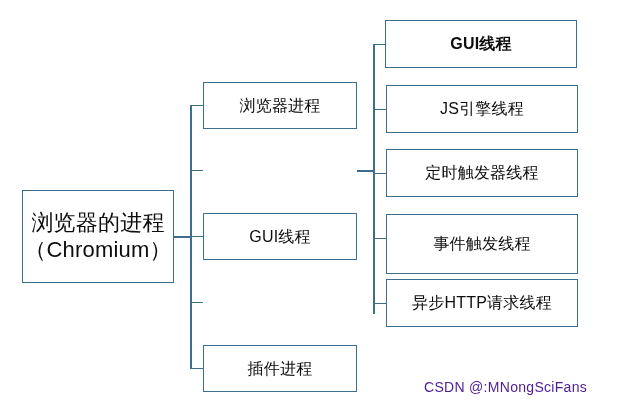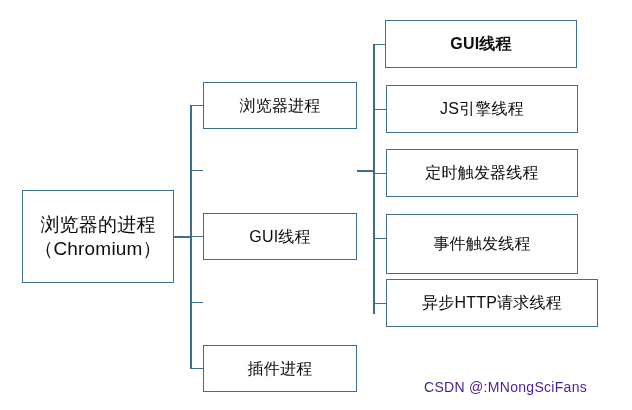--- a/index.html
+++ b/index.html
@@ -25,21 +25,21 @@
     display: flex;
     align-items: center;
     justify-content: center;
     text-align: center;
     color: #0d0d0d;
     line-height: 1.22;
     white-space: pre-line;
     letter-spacing: 0.2px;
   }
   .node.root {
-    font-size: 19px;
+    font-size: 22px;
   }
   .node.level2 {
     font-size: 16px;
   }
   .node.level3 {
     font-size: 16px;
   }
   .node.highlight {
     background: #2579bd;
     border-color: #2579bd;
@@ -115,19 +115,19 @@
   </div>
 
   <div class="node level3" style="left:386px; top:149px; width:192px; height:48px;">
     <span>定时触发器线程</span>
   </div>
 
   <div class="node level3" style="left:386px; top:214px; width:192px; height:60px;">
     <span>事件触发线程</span>
   </div>
 
-  <div class="node level3" style="left:386px; top:279px; width:212px; height:48px;">
+  <div class="node level3" style="left:386px; top:279px; width:192px; height:48px;">
     <span>异步HTTP请求线程</span>
   </div>
 
   <div class="watermark" style="left:424px; top:379px;">CSDN @:MNongSciFans</div>
 
 </div>
 
 </body></html>

